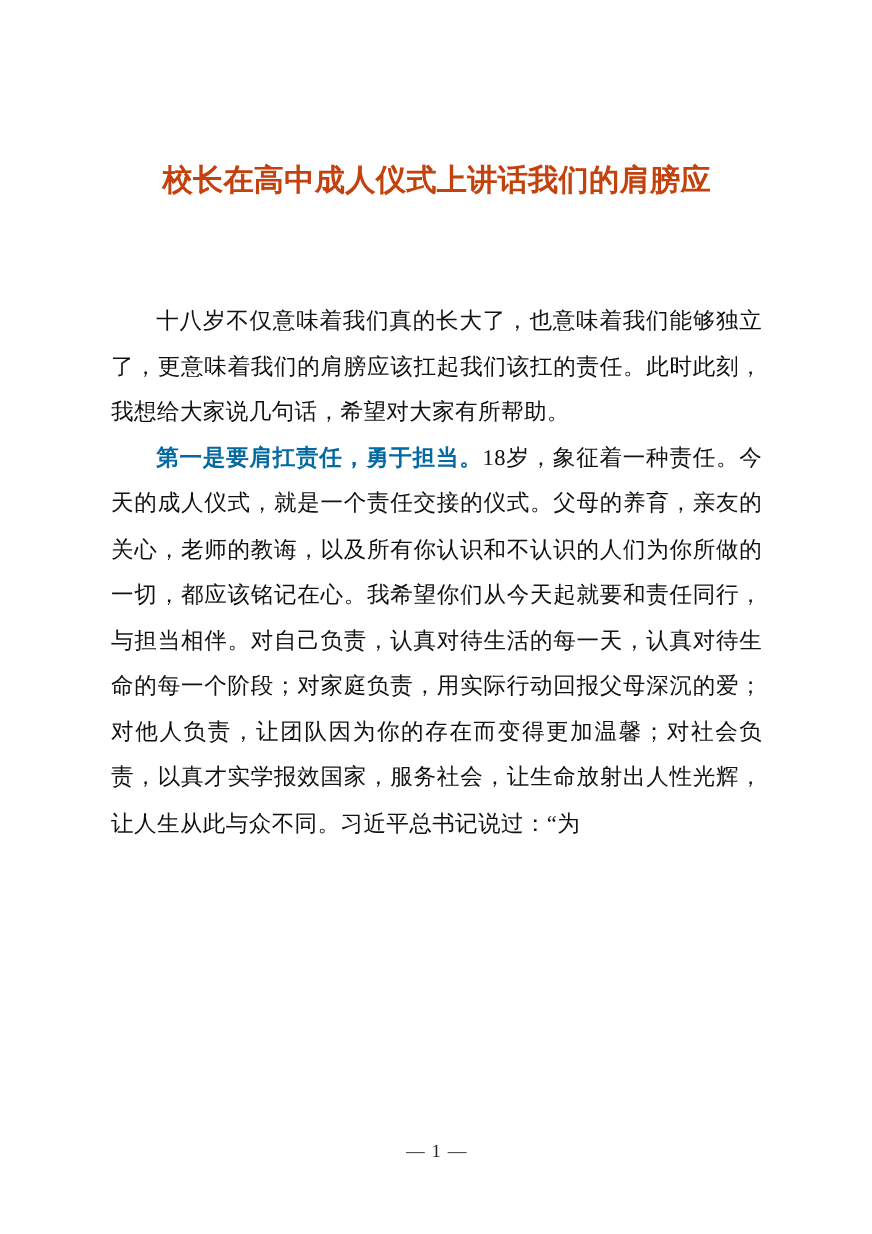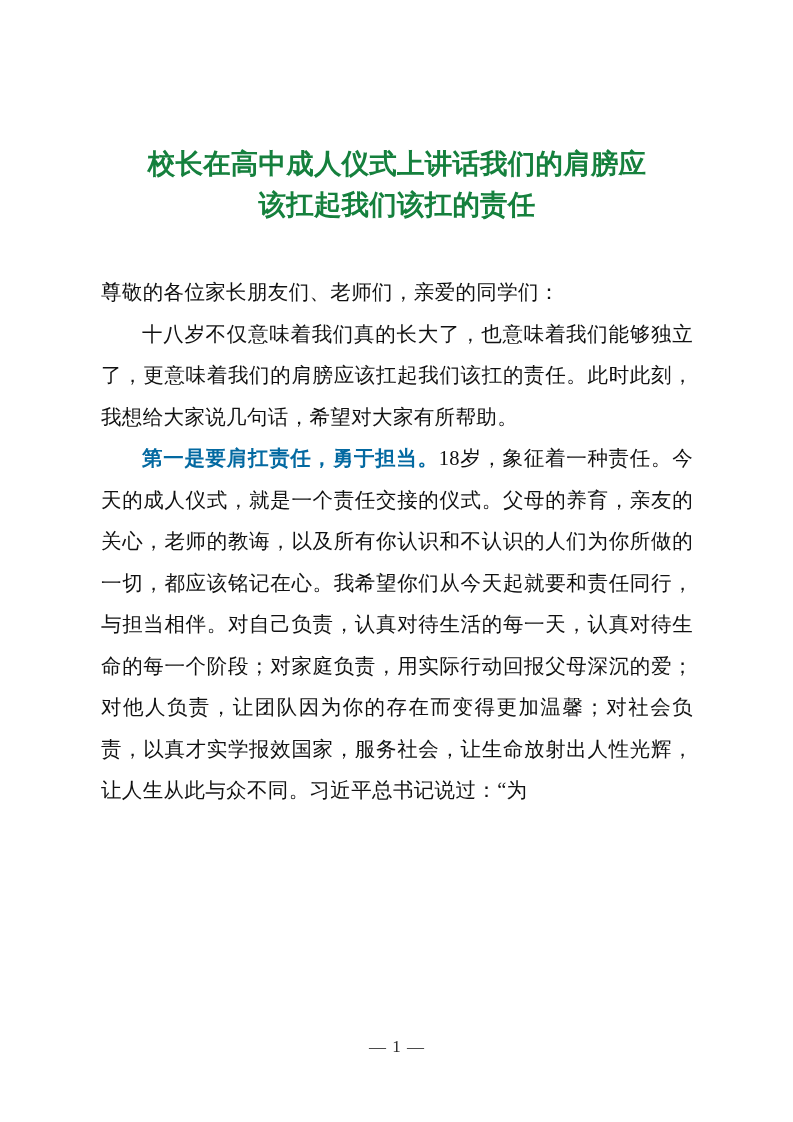--- a/index.html
+++ b/index.html
@@ -32,21 +32,21 @@
     position: absolute;
     left: 101px;
     top: 143px;
     width: 592px;
     text-align: center;
     font-family: Liberation Serif, serif;
     font-weight: bold;
     font-size: 27.5px;
     line-height: 41px;
     letter-spacing: 0.2px;
-    color: #15803d;
+    color: #c2410c;
   }
 
   
   .doc-body {
     position: absolute;
     left: 101px;
     top: 272px;
     width: 592px;
   }
 
@@ -89,26 +89,24 @@
     letter-spacing: 1px;
   }
 </style>
 </head>
 <body>
 
 <div class="page">
 
   <div class="doc-title">
     <div>校长在高中成人仪式上讲话我们的肩膀应</div>
-    <div>该扛起我们该扛的责任</div>
   </div>
 
   <div class="doc-body">
 
-    <p class="para noindent">尊敬的各位家长朋友们、老师们，亲爱的同学们：</p>
 
 
 
 
     <p class="para indent">十八岁不仅意味着我们真的长大了，也意味着我们能够独立了，更意味着我们的肩膀应该扛起我们该扛的责任。此时此刻，我想给大家说几句话，希望对大家有所帮助。</p>
 
     <p class="para indent"><span class="bold-lead">第一是要肩扛责任，勇于担当。</span><span>18岁，象征着一种责任。今天的成人仪式，就是一个责任交接的仪式。父母的养育，亲友的关心，老师的教诲，以及所有你认识和不认识的人们为你所做的一切，都应该铭记在心。我希望你们从今天起就要和责任同行，与担当相伴。对自己负责，认真对待生活的每一天，认真对待生命的每一个阶段；对家庭负责，用实际行动回报父母深沉的爱；对他人负责，让团队因为你的存在而变得更加温馨；对社会负责，以真才实学报效国家，服务社会，让生命放射出人性光辉，让人生从此与众不同。习近平总书记说过：“为</span></p>
 
   </div>
 

